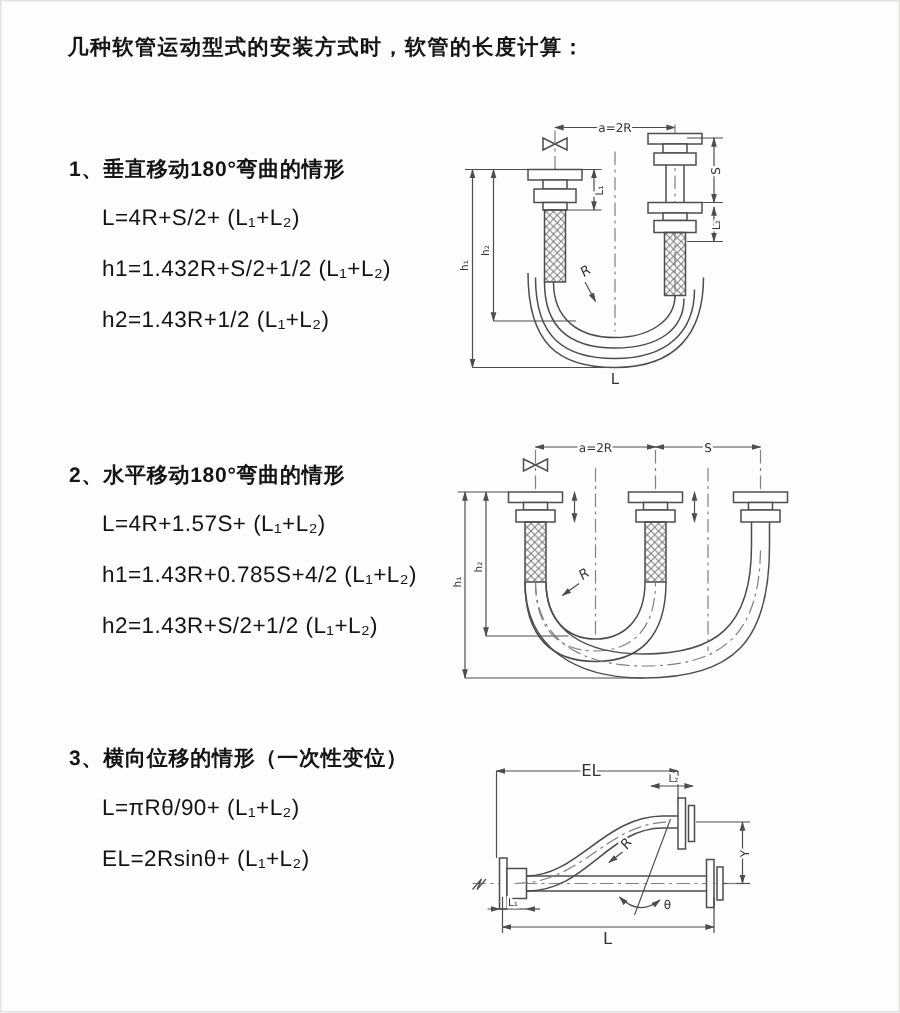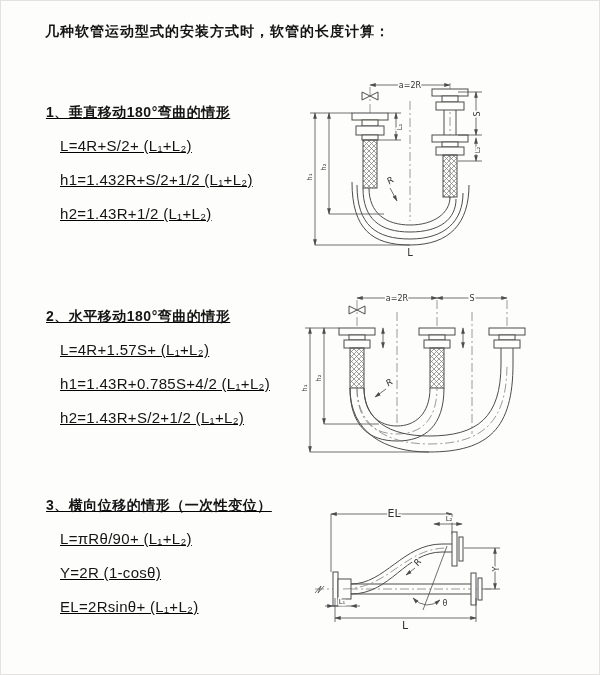--- a/index.html
+++ b/index.html
@@ -1,22 +1,22 @@
 <!DOCTYPE html>
 <html><head>
 <meta charset="utf-8">
 <style>
   html,body{margin:0;padding:0;}
   body{width:600px;height:675px;background:#fdfdfc;overflow:hidden;
        font-family:"Liberation Sans","DejaVu Sans",sans-serif;}
   .page{position:relative;width:598px;height:673px;border:1px solid #e3e2df;background:#fdfdfc;}
   .title{position:absolute;left:44px;top:22px;font-size:14px;font-weight:bold;color:#151515;letter-spacing:1px;}
-  .sec{position:absolute;width:270px;text-decoration:underline;}
+  .sec{position:absolute;width:270px;}
   .heading{font-size:14px;font-weight:bold;color:#151515;letter-spacing:0.5px;}
-  .formula{font-size:15px;color:#141414;margin-top:14px;margin-left:14px;letter-spacing:0.3px;line-height:20px;}
+  .formula{font-size:15px;color:#141414;margin-top:14px;margin-left:22px;letter-spacing:0.3px;line-height:20px;}
   svg.diag{position:absolute;}
   svg .ln{stroke:#4d4d4d;stroke-width:1;fill:none;}
   svg .thin{stroke:#4d4d4d;stroke-width:0.8;fill:none;}
   svg .cl{stroke:#808080;stroke-width:0.8;fill:none;stroke-dasharray:9 3 2 3;}
   svg .fit{stroke:#4d4d4d;stroke-width:1;fill:#fdfdfc;}
   svg text{font-family:"DejaVu Sans",sans-serif;fill:#333;paint-order:stroke;stroke:#fdfdfc;stroke-width:3px;}
 </style>
 </head>
 <body>
 
@@ -181,21 +181,20 @@
       <path class="cl" d="M 58,104 C 58,142 88,160 130,160 C 184,160 208,138 208,80"></path>
     </g>
 
     <line class="thin" x1="87" y1="105" x2="76" y2="113" marker-end="url(#ar2)"></line>
     <text transform="translate(92,101) rotate(-35)" text-anchor="middle" font-size="9" font-style="italic">R</text>
   </svg>
 
   <section class="sec" style="left:45px;top:496px">
     <div class="heading">3、横向位移的情形（一次性变位）</div>
     <div class="formula">L=πRθ/90+ (L₁+L₂)</div>
-    <div class="formula">Y=2R (1-cosθ)</div>
     <div class="formula">EL=2Rsinθ+ (L₁+L₂)</div>
   </section>
 
   <svg class="diag" style="left:298px;top:493px" width="300" height="152" viewBox="0 0 300 152">
     <defs>
       <marker id="ar3" viewBox="0 0 10 10" refX="9" refY="5" markerWidth="8" markerHeight="8" orient="auto-start-reverse">
         <path d="M0,2 L10,5 L0,8 Z" fill="#4d4d4d"></path>
       </marker>
     </defs>
 

